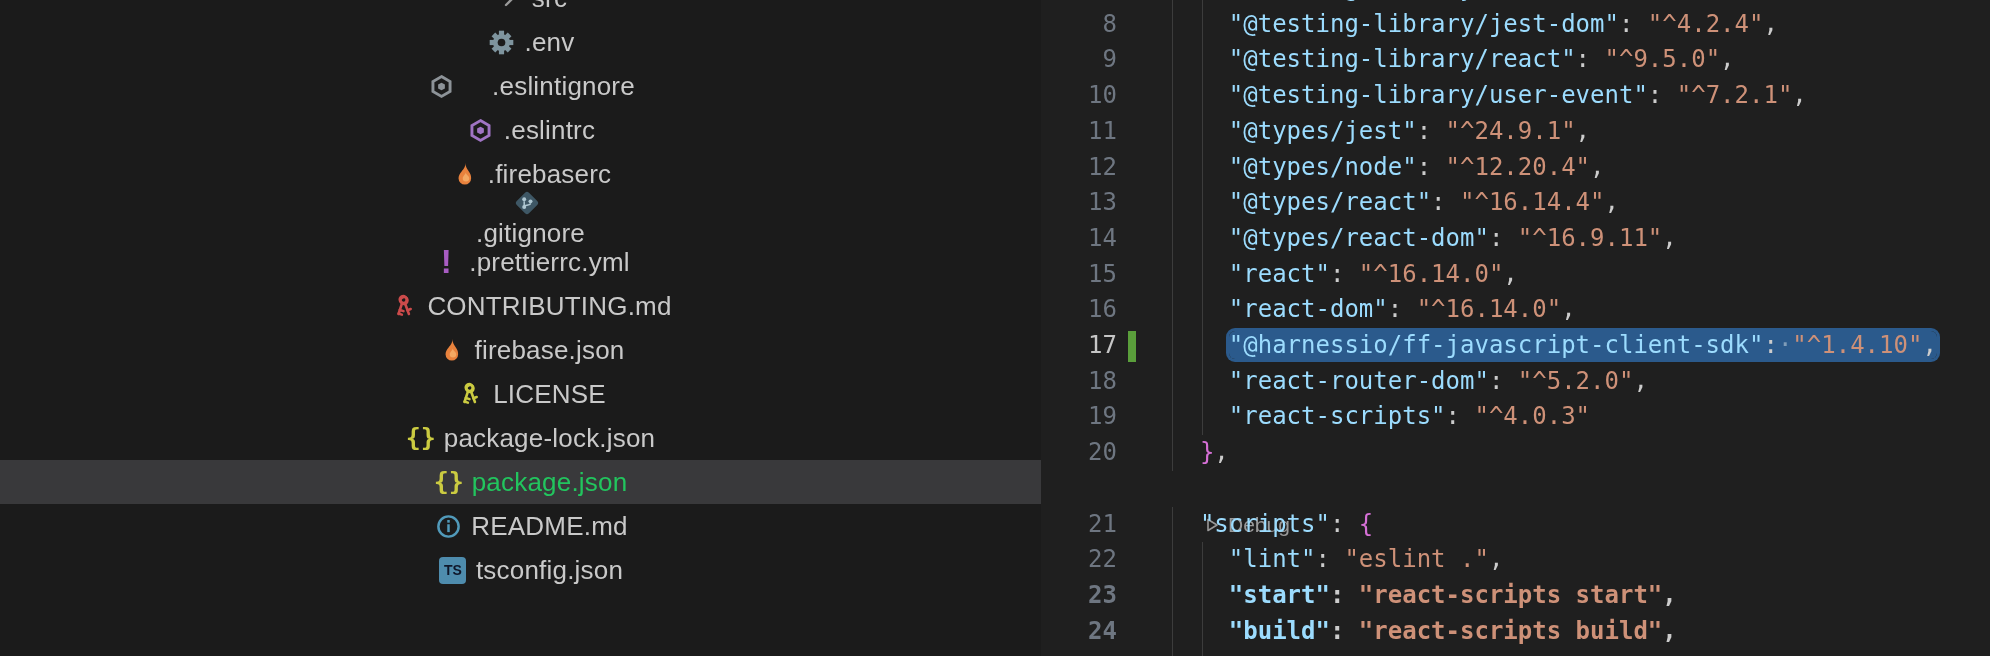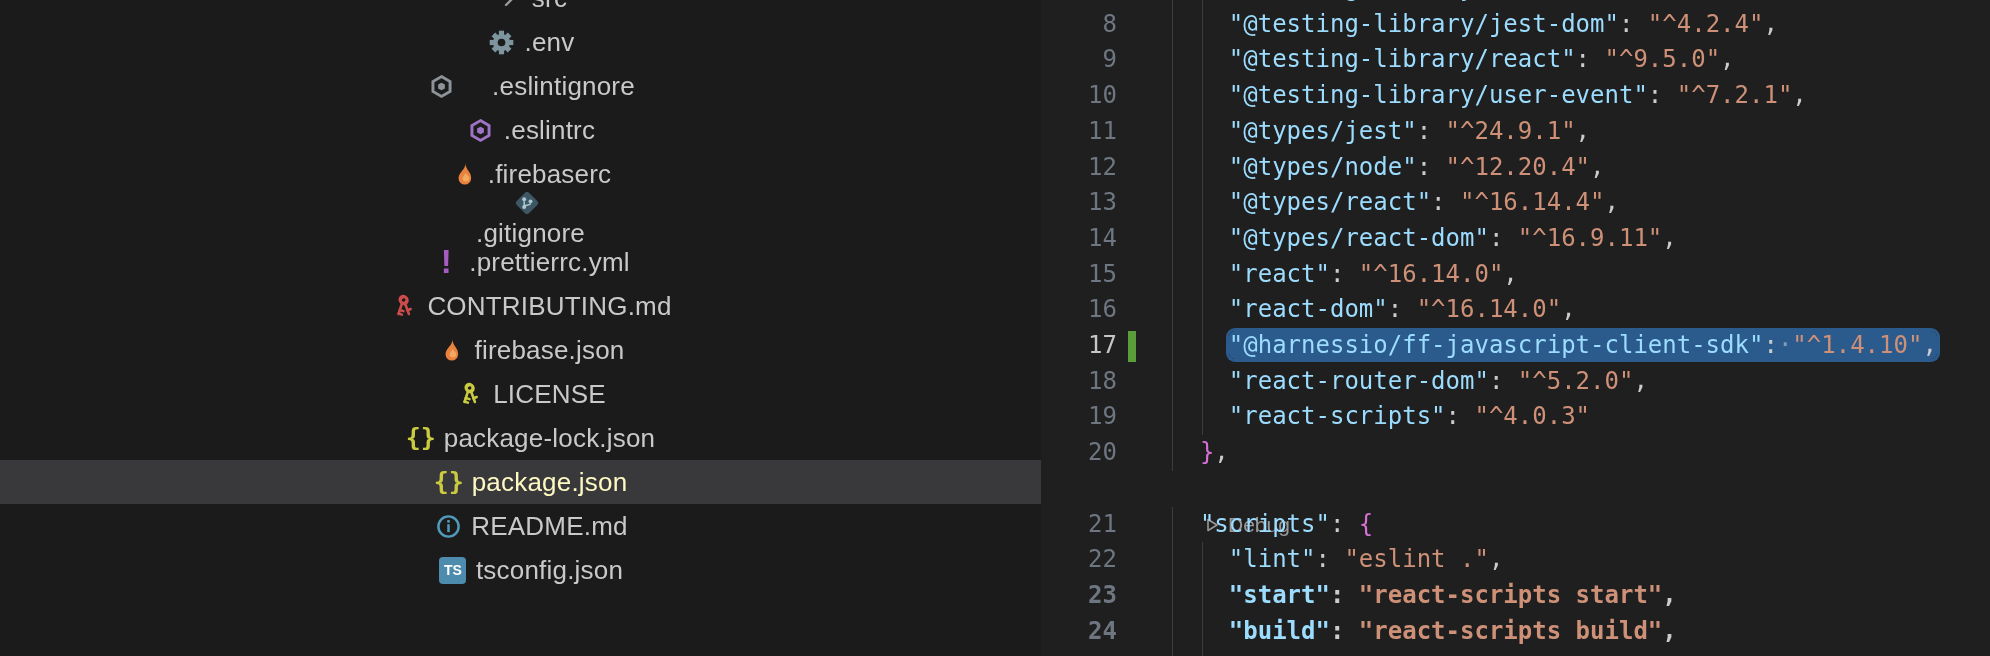--- a/index.html
+++ b/index.html
@@ -7,21 +7,21 @@
          font-family:"Liberation Sans", sans-serif;}
 
   
   #sidebar{position:absolute;left:0;top:0;width:1041px;height:656px;background:#1b1b1b;overflow:hidden;}
   .file-row{position:absolute;left:0;width:100%;height:44px;display:flex;align-items:center;
             padding-left:20px;box-sizing:border-box;cursor:pointer;justify-content:center;}
   .file-row.selected{background:#39393b;}
   .file-icon{width:30px;height:30px;margin-right:8px;display:flex;align-items:center;
              justify-content:center;flex:0 0 30px;}
   .file-label{font-size:26px;color:#c9c9c9;letter-spacing:.2px;white-space:nowrap;}
-  .file-row.selected .file-label{color:#fef9c3;}
+  .file-row.selected .file-label{color:#22c55e;}
   .glyph-braces{font-family:"DejaVu Sans Mono", monospace;font-weight:bold;font-size:25px;line-height:30px;}
   .glyph-bang{font-weight:bold;font-size:33px;line-height:30px;}
   .ts-chip{width:27px;height:27px;border-radius:4px;display:flex;align-items:center;justify-content:center;
            font-weight:bold;font-size:14px;}
 
   
   #editor{position:absolute;left:1041px;top:0;right:0;height:656px;background:#1f1f1f;overflow:hidden;
           font-family:"DejaVu Sans Mono", monospace;font-size:24px;}
   .iguide{position:absolute;width:1px;background:#3c3c3c;}
   .code-line{position:absolute;left:0;right:0;height:36px;line-height:35.7px;}
@@ -178,21 +178,21 @@
           <svg width="27" height="27" viewBox="0 0 24 24">
       <circle cx="12" cy="12" r="9" fill="none" stroke="#519ABA" stroke-width="2.2"></circle>
       <rect x="10.9" y="10" width="2.2" height="7" fill="#519ABA"></rect>
       <rect x="10.9" y="6.2" width="2.2" height="2.4" fill="#519ABA"></rect>
           </svg>
         </span>
         <span class="file-label">README.md</span>
       </div>
       <div class="file-row" style="top: 548px;">
         <span class="file-icon">
-          <span class="ts-chip" style="background:#4E8CAD;color:#ffffff">TS</span>
+          <span class="ts-chip" style="background:#4E8CAD;color:#0f172a">TS</span>
         </span>
         <span class="file-label">tsconfig.json</span>
       </div>
     </div>
   <div id="editor">
       <div class="iguide" style="left: 131px; top: 0px; height: 471px;"></div>
       <div class="iguide" style="left: 131px; top: 507px; height: 149px;"></div>
       <div class="iguide" style="left: 161px; top: 0px; height: 435px;"></div>
       <div class="iguide" style="left: 161px; top: 542px; height: 114px;"></div>
       <div class="code-line" style="top: -29px;">

